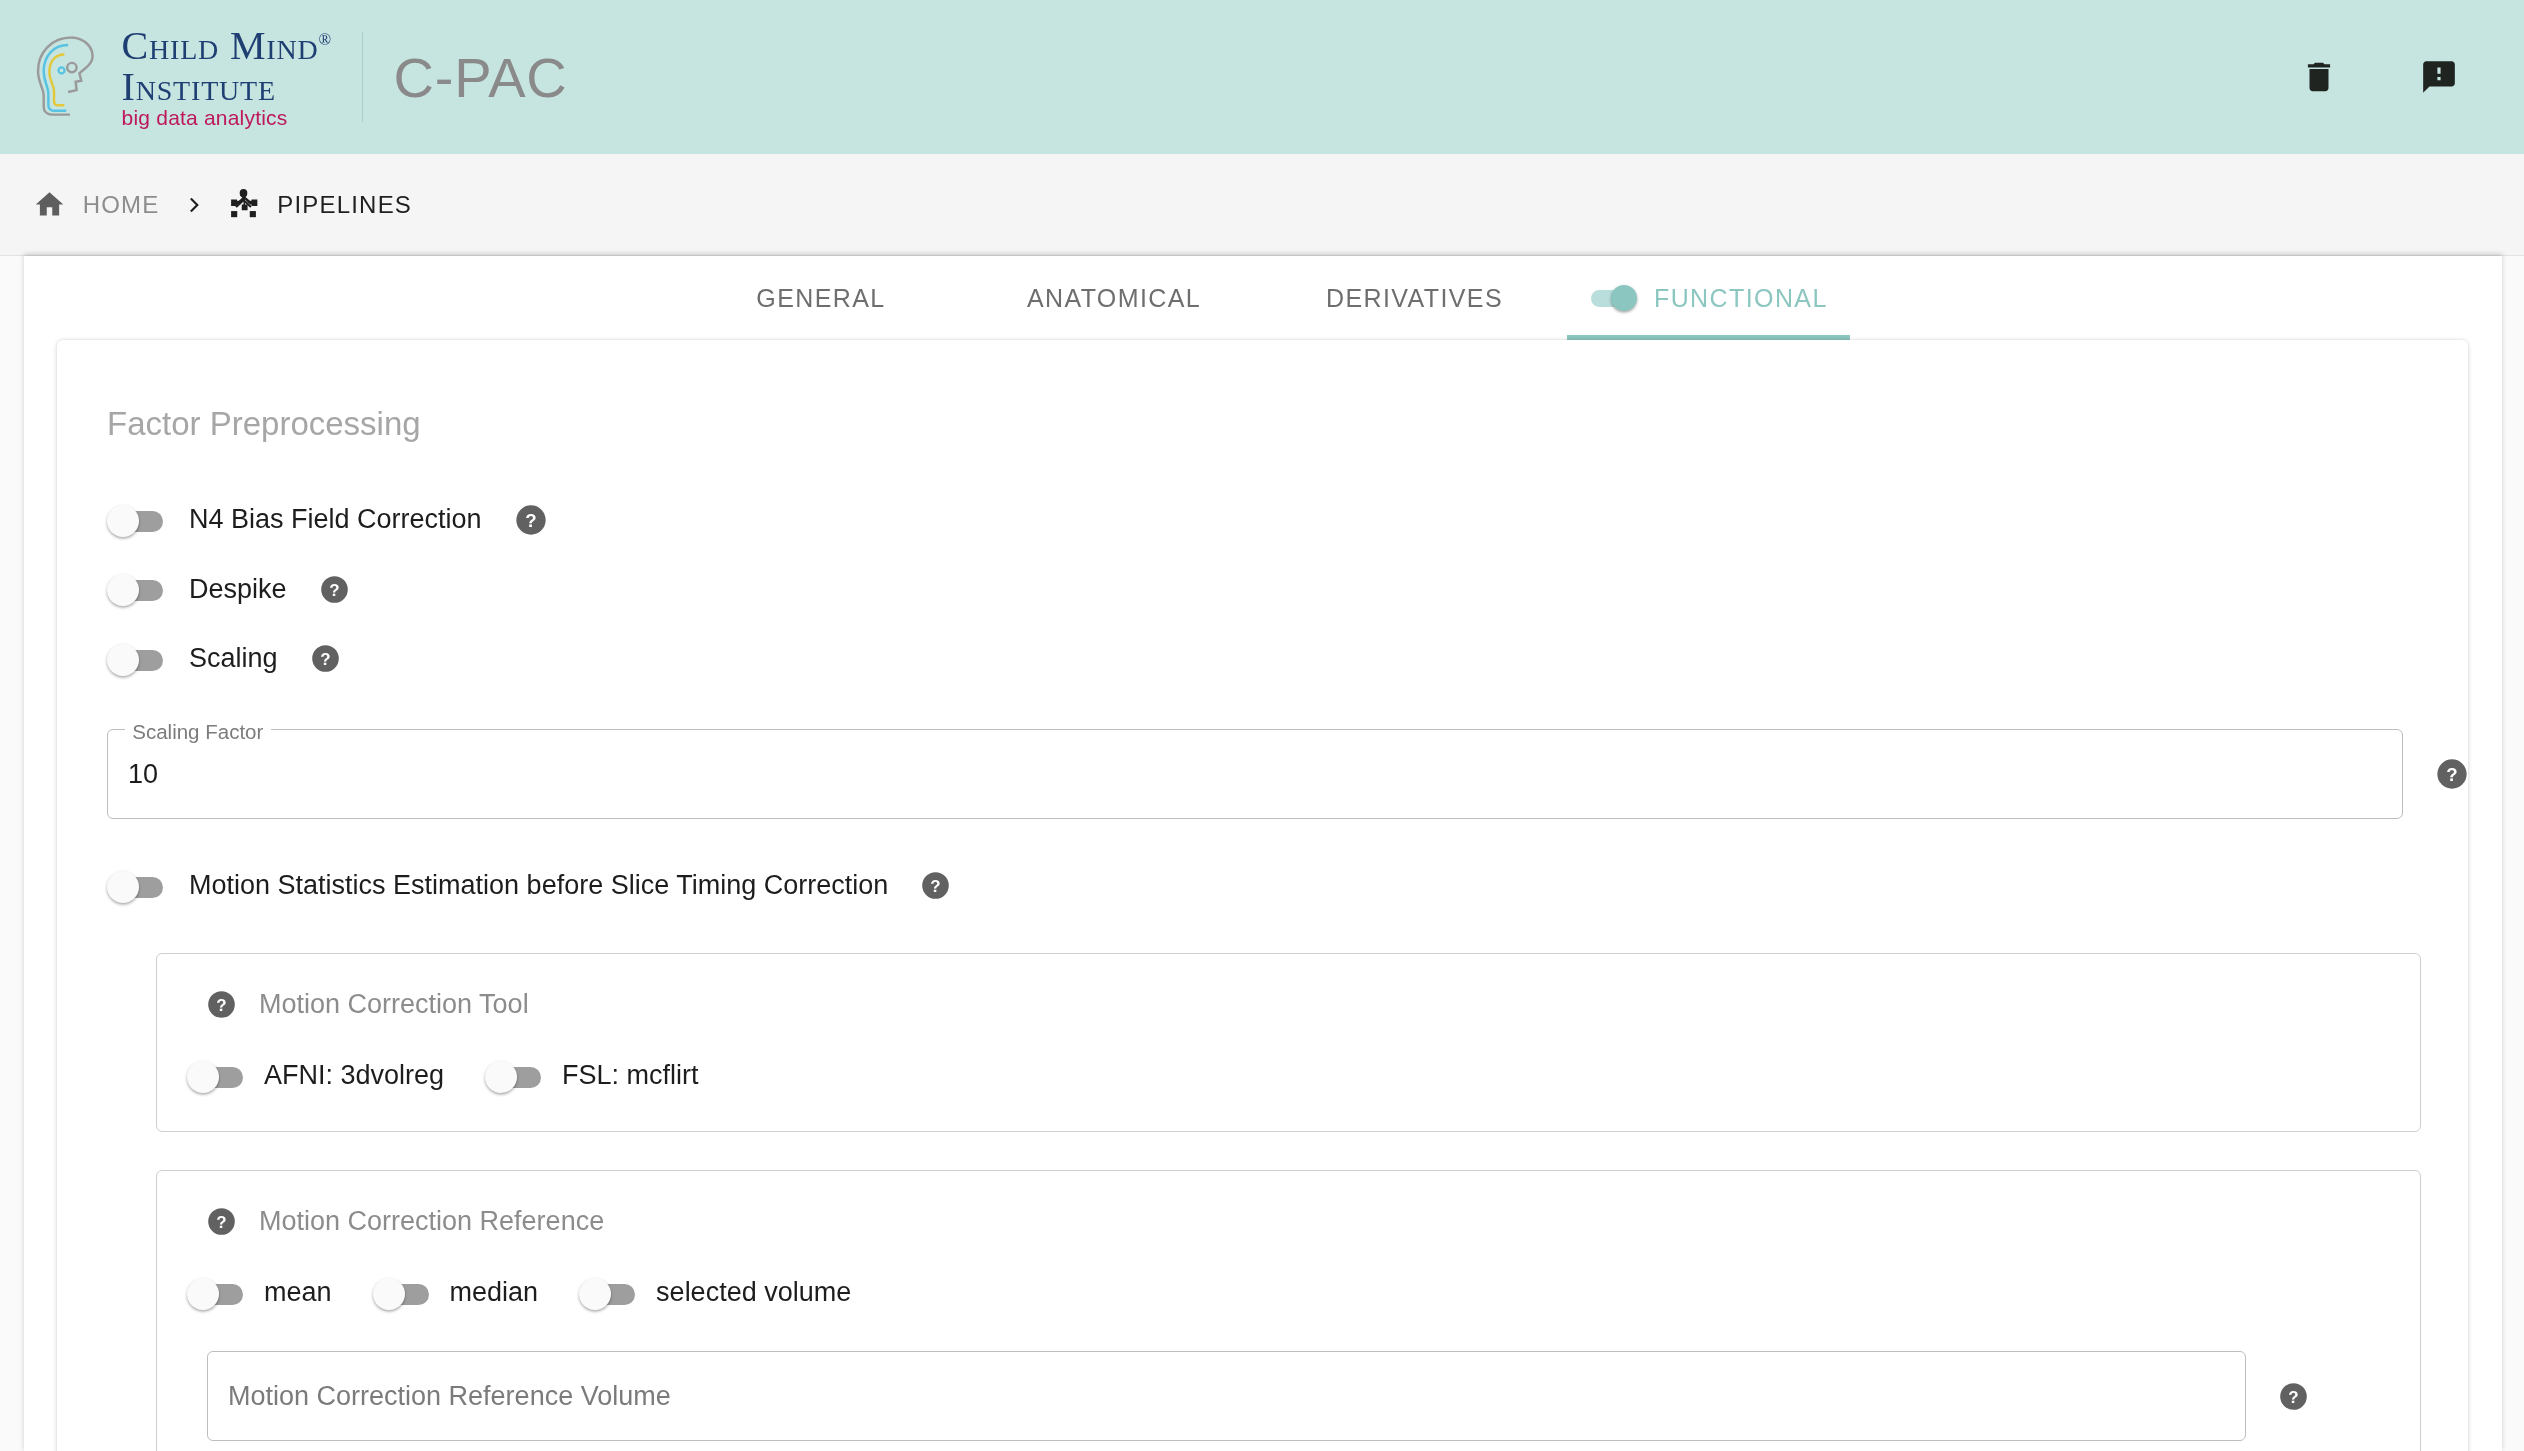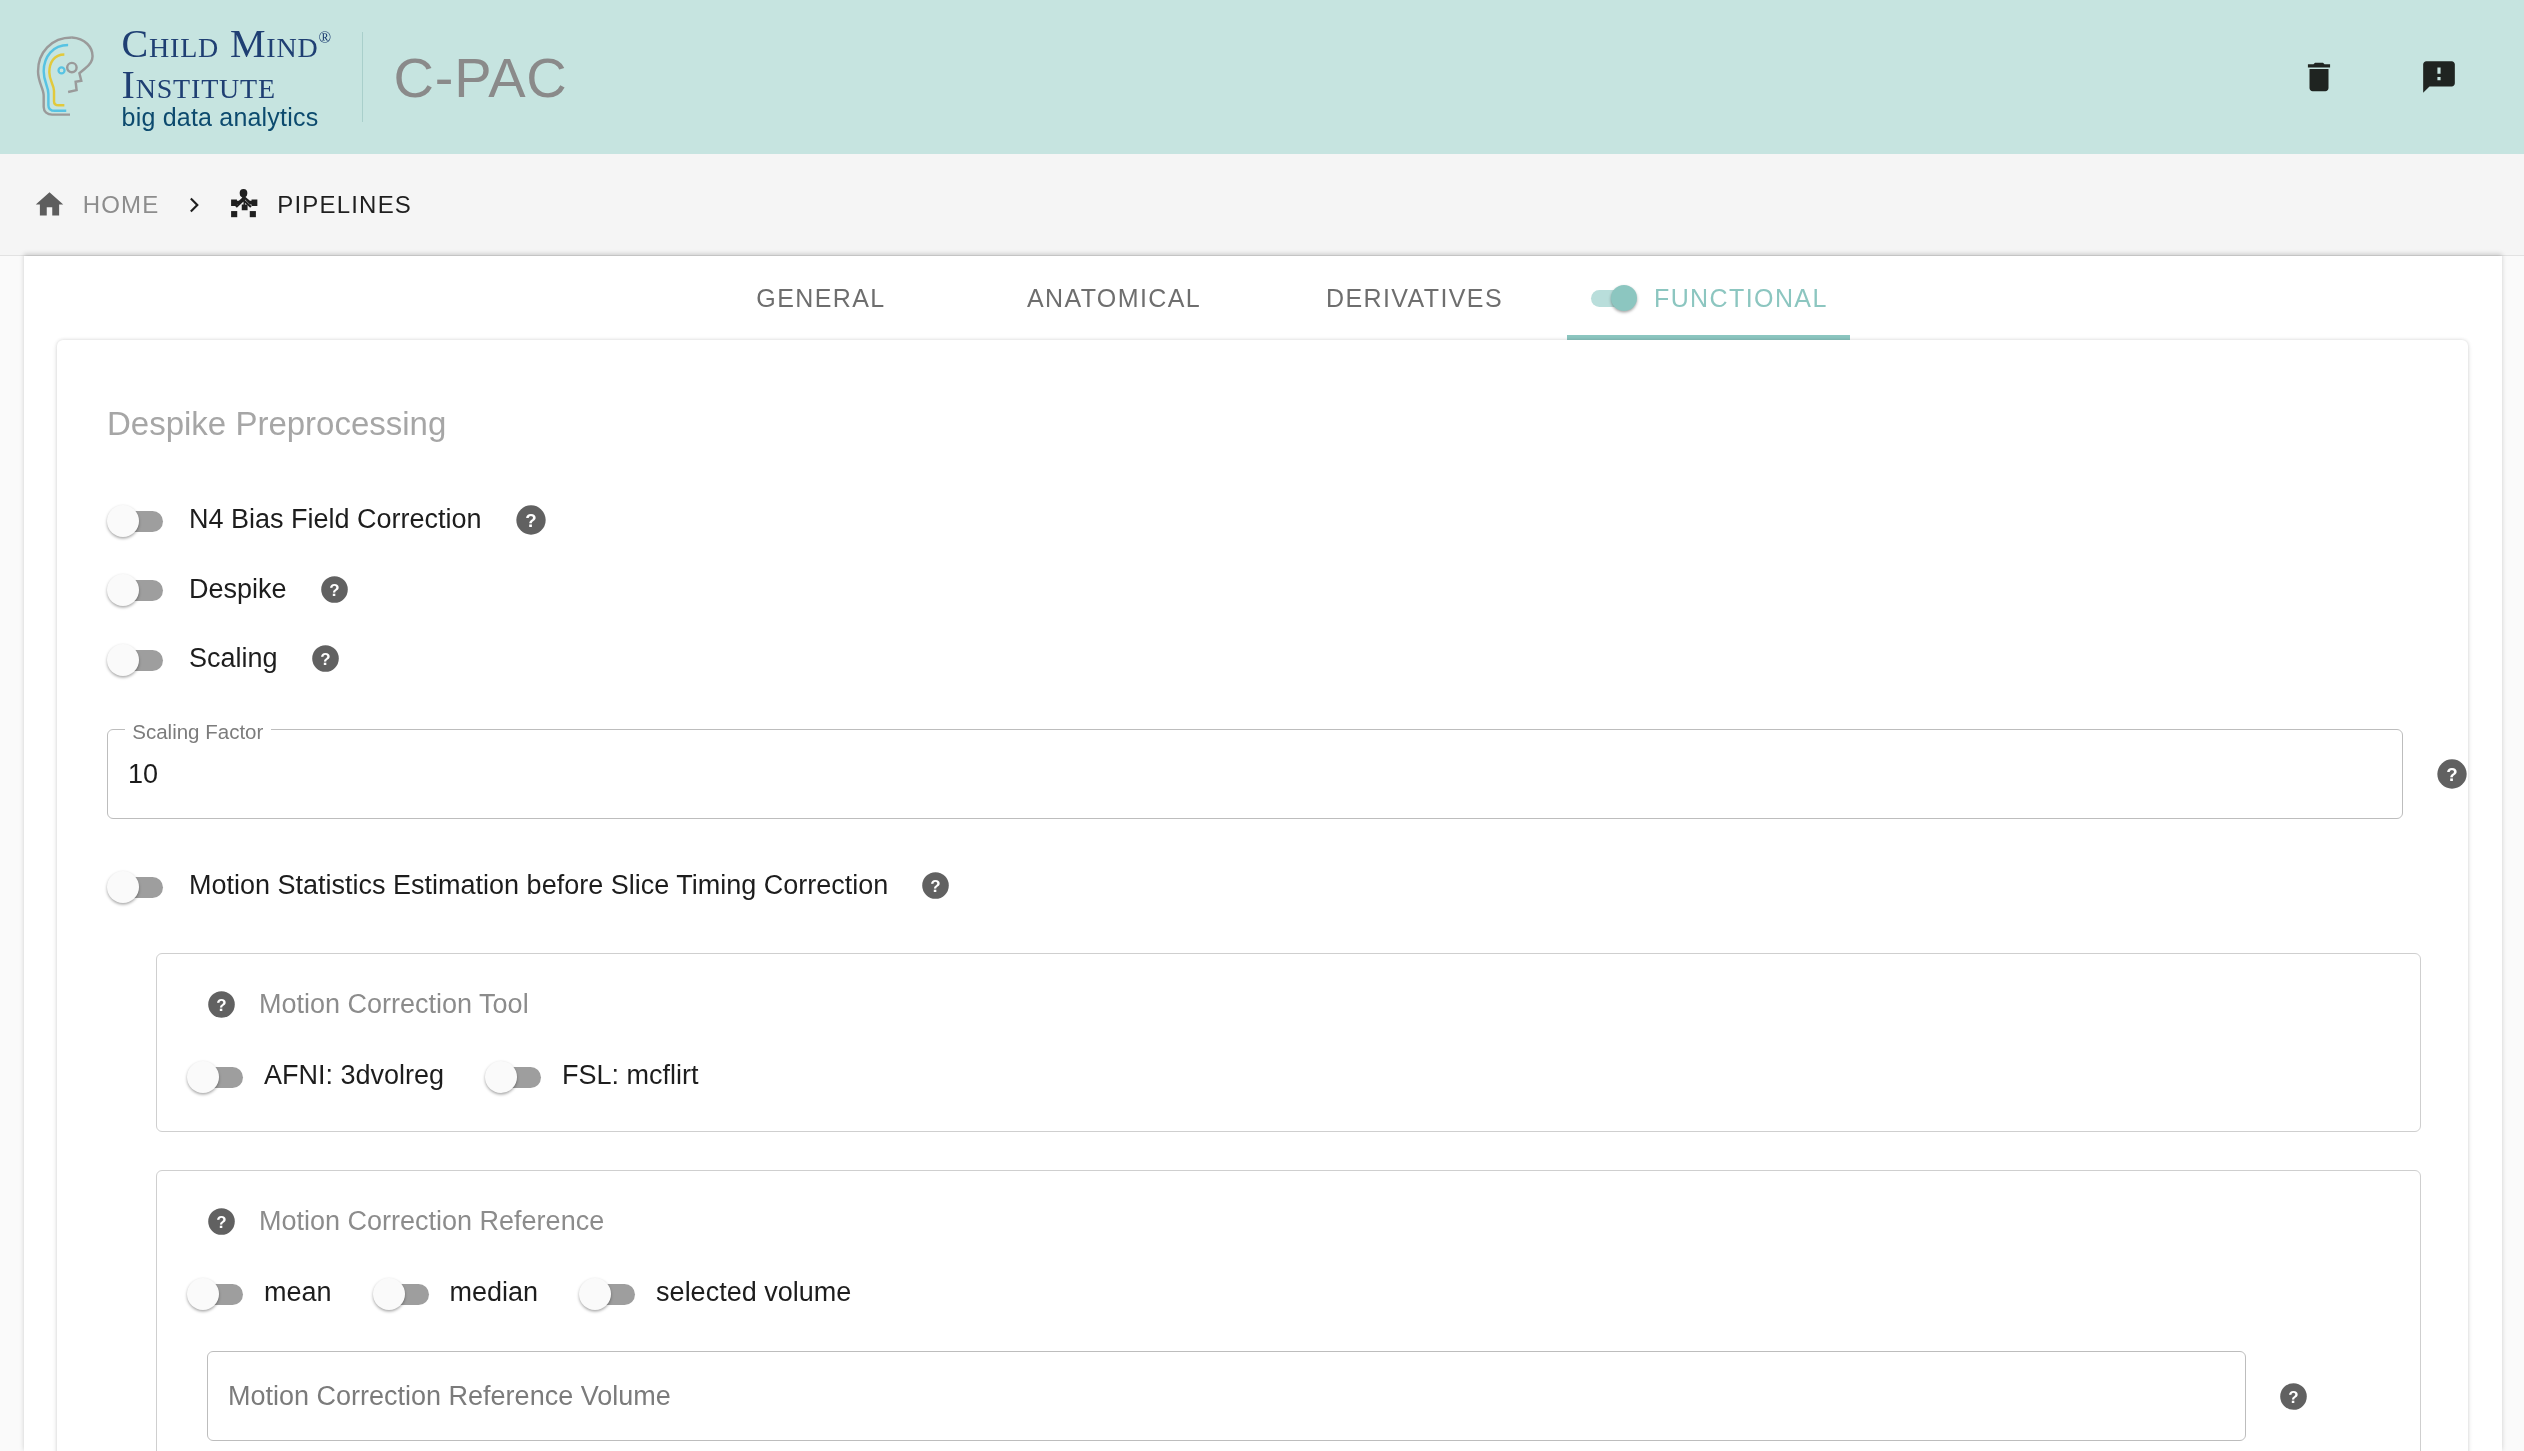--- a/index.html
+++ b/index.html
@@ -25,21 +25,21 @@
     font-family: Liberation Serif, serif;
     font-size: 40px; color: #1f3f73; letter-spacing: 0.8px;
     font-variant: small-caps; font-weight: 400;
   }
   .brand-line2 {
     font-family: "Liberation Serif", serif;
     font-size: 40px; color: #1f3f73; letter-spacing: 0.8px;
     font-variant: small-caps; font-weight: 400; margin-top: 1.5px;
   }
   .brand-line3 {
-    font-size: 25px; color: #0c4a6e; letter-spacing: 0.2px;
+    font-size: 21px; color: #be185d; letter-spacing: 0.2px;
   }
   .brand-divider {
     width: 1.5px; height: 90px; background: #a9cfcb; margin: 0 30px;
   }
   .product-name {
     font-size: 56px; color: #8a8a8a; font-weight: 400; letter-spacing: 0.8px;
   }
   .header-actions {
     margin-left: auto; margin-right: 67px;
     display: flex; align-items: center; gap: 82px;
@@ -263,21 +263,21 @@
         <span class="track"></span>
         <span class="knob"></span>
       </span>
       <span class="tab-label">FUNCTIONAL</span>
       <span class="underline"></span>
     </div>
   </div>
 
   <div class="content-card">
 
-    <div class="section-title">Despike Preprocessing</div>
+    <div class="section-title">Factor Preprocessing</div>
 
     <div class="rows">
 
       <div class="row">
         <span class="switch">
           <span class="track"></span>
           <span class="knob"></span>
         </span>
         <span class="lbl">N4 Bias Field Correction</span>
         <svg class="help" viewBox="0 0 24 24">

